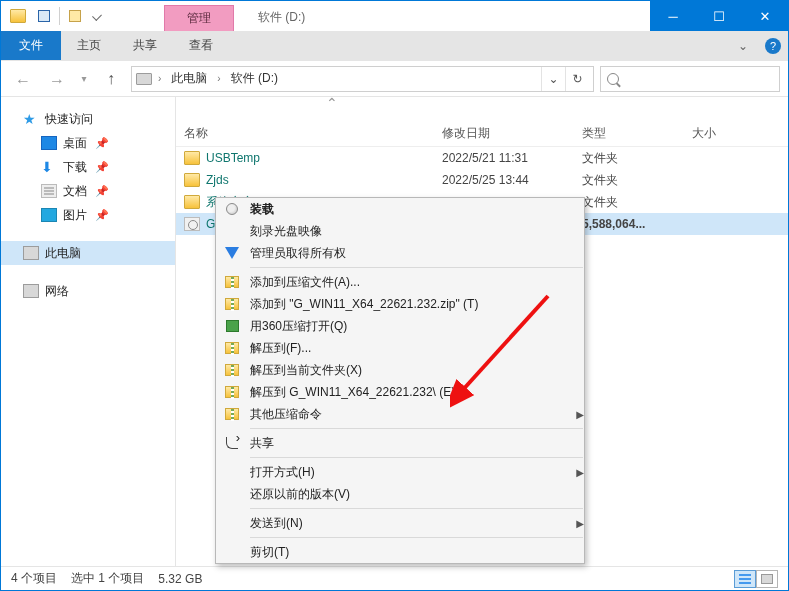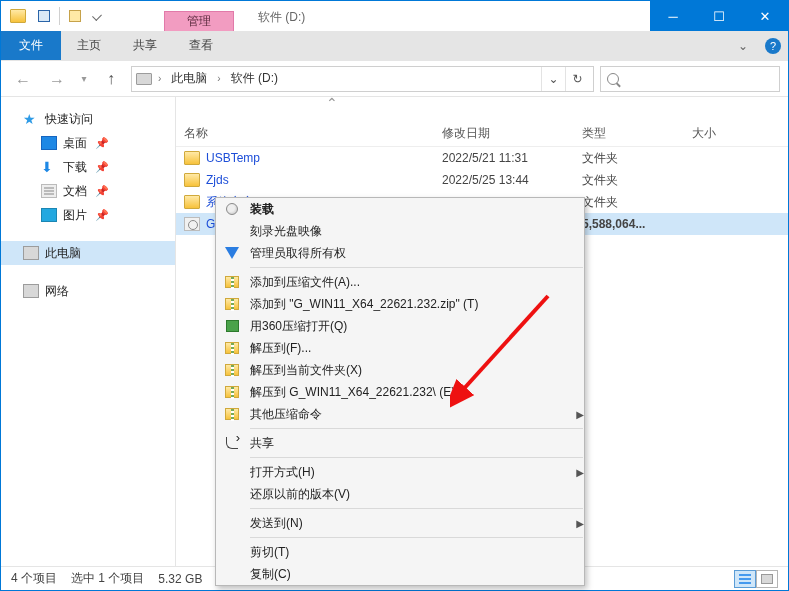--- a/index.html
+++ b/index.html
@@ -7,21 +7,21 @@
 .window { width: 789px; height: 591px; border: 1px solid #0078d7; display: flex; flex-direction: column; background: #fff; }
 
 
 .titlebar { height: 30px; background: #fff; display: flex; align-items: stretch; border-bottom: 0; }
 .titlebar .qat { display: flex; align-items: center; padding-left: 6px; gap: 4px; }
 .titlebar .qat .icon-slot { width: 22px; height: 22px; display: flex; align-items: center; justify-content: center; }
 .titlebar .qat .folder-ico { width: 16px; height: 14px; background: linear-gradient(#ffe9a6,#f7c23b); border: 1px solid #d0a93b; border-radius: 1px; }
 .titlebar .qat .sep { width: 1px; height: 18px; background: #d0d0d0; }
 .titlebar .qat .toggle { width: 8px; height: 8px; border-right: 1px solid #6a6a6a; border-bottom: 1px solid #6a6a6a; transform: rotate(45deg); margin: 0 4px; }
 .titlebar .tab-like { display: flex; align-items: flex-end; margin-left: 60px; }
-.titlebar .tab-like .ctx-tab { background: #f29cc1; color: #5b2b3f; padding: 4px 22px; border: 1px solid #e17aa9; border-bottom: none; height: 20px; display: flex; align-items: center; }
+.titlebar .tab-like .ctx-tab { background: #f29cc1; color: #5b2b3f; padding: 4px 22px; border: 1px solid #e17aa9; border-bottom: none; height: 26px; display: flex; align-items: center; }
 .titlebar .tab-like .title-text { padding: 4px 24px; color: #666; height: 28px; display: flex; align-items: center; }
 .titlebar .win-controls { margin-left: auto; display: flex; }
 .titlebar .win-controls .btn { width: 46px; height: 30px; display: flex; align-items: center; justify-content: center; color: #222; }
 .titlebar .win-controls .btn.close { background: #0078d7; color: #fff; }
 .titlebar .win-controls .btn:not(.close) { background: #0078d7; color: #fff; }
 .titlebar .win-controls .sym { font-size: 13px; }
 
 
 .ribbon { height: 30px; background: #e5e5e5; display: flex; align-items: stretch; border-bottom: 1px solid #e5e5e5; }
 .ribbon .file-tab { background: #1979ca; color: #fff; padding: 0 18px; display: flex; align-items: center; }
@@ -69,21 +69,21 @@
 .colbar::before { content: "⌃"; position: absolute; top: -2px; left: 150px; color: #999; font-size: 14px; }
 .cols { display: flex; width: 100%; border-bottom: 1px solid #eee; }
 .cols .ch { color: #555; padding: 4px 8px; }
 .cols .ch.name { width: 258px; }
 .cols .ch.date { width: 140px; }
 .cols .ch.type { width: 110px; }
 .cols .ch.size { width: 80px; }
 
 .rows { position: relative; }
 .row { display: flex; align-items: center; height: 22px; }
-.row .cell { padding: 0 8px; color: #1d4ed8; overflow: hidden; white-space: nowrap; text-overflow: ellipsis; }
+.row .cell { padding: 0 8px; color: #0f766e; overflow: hidden; white-space: nowrap; text-overflow: ellipsis; }
 .row .cell.name { width: 258px; display: flex; align-items: center; gap: 6px; }
 .row .cell.date { width: 140px; color: #444; }
 .row .cell.type { width: 110px; color: #444; }
 .row .cell.size { width: 80px; color: #444; text-align: left; font-weight: bold; }
 .row.sel { background: #cfe6f9; }
 .fico { width: 16px; height: 14px; }
 .fico.folder { background: linear-gradient(#ffe9a6,#f7c23b); border: 1px solid #d0a93b; border-radius: 1px; }
 .fico.iso { background: #f1f1f1; border: 1px solid #bcbcbc; position: relative; }
 .fico.iso::after { content: ""; position: absolute; width: 8px; height: 8px; border: 1px solid #8a8a8a; border-radius: 50%; left: 3px; top: 2px; }
 
@@ -370,23 +370,20 @@
       </div>
     <div class="msep"></div>
     <div class="mi">
         <span>发送到(N)</span>
         <span class="arrow">▶</span>
       </div>
     <div class="msep"></div>
     <div class="mi">
         <span>剪切(T)</span>
       </div>
-    <div class="mi">
-        <span>复制(C)</span>
-      </div>
   </div>
 
   <svg class="arrow-ann" width="120" height="120">
     <defs>
         <marker id="ah" markerWidth="10" markerHeight="10" refX="2" refY="3" orient="auto">
           <path d="M0,0 L0,6 L8,3 z" fill="#e11"></path>
         </marker>
       </defs>
     <line x1="98" y1="8" x2="10" y2="105" stroke="#e11" stroke-width="4" marker-end="url(#ah)"></line>
   </svg>

